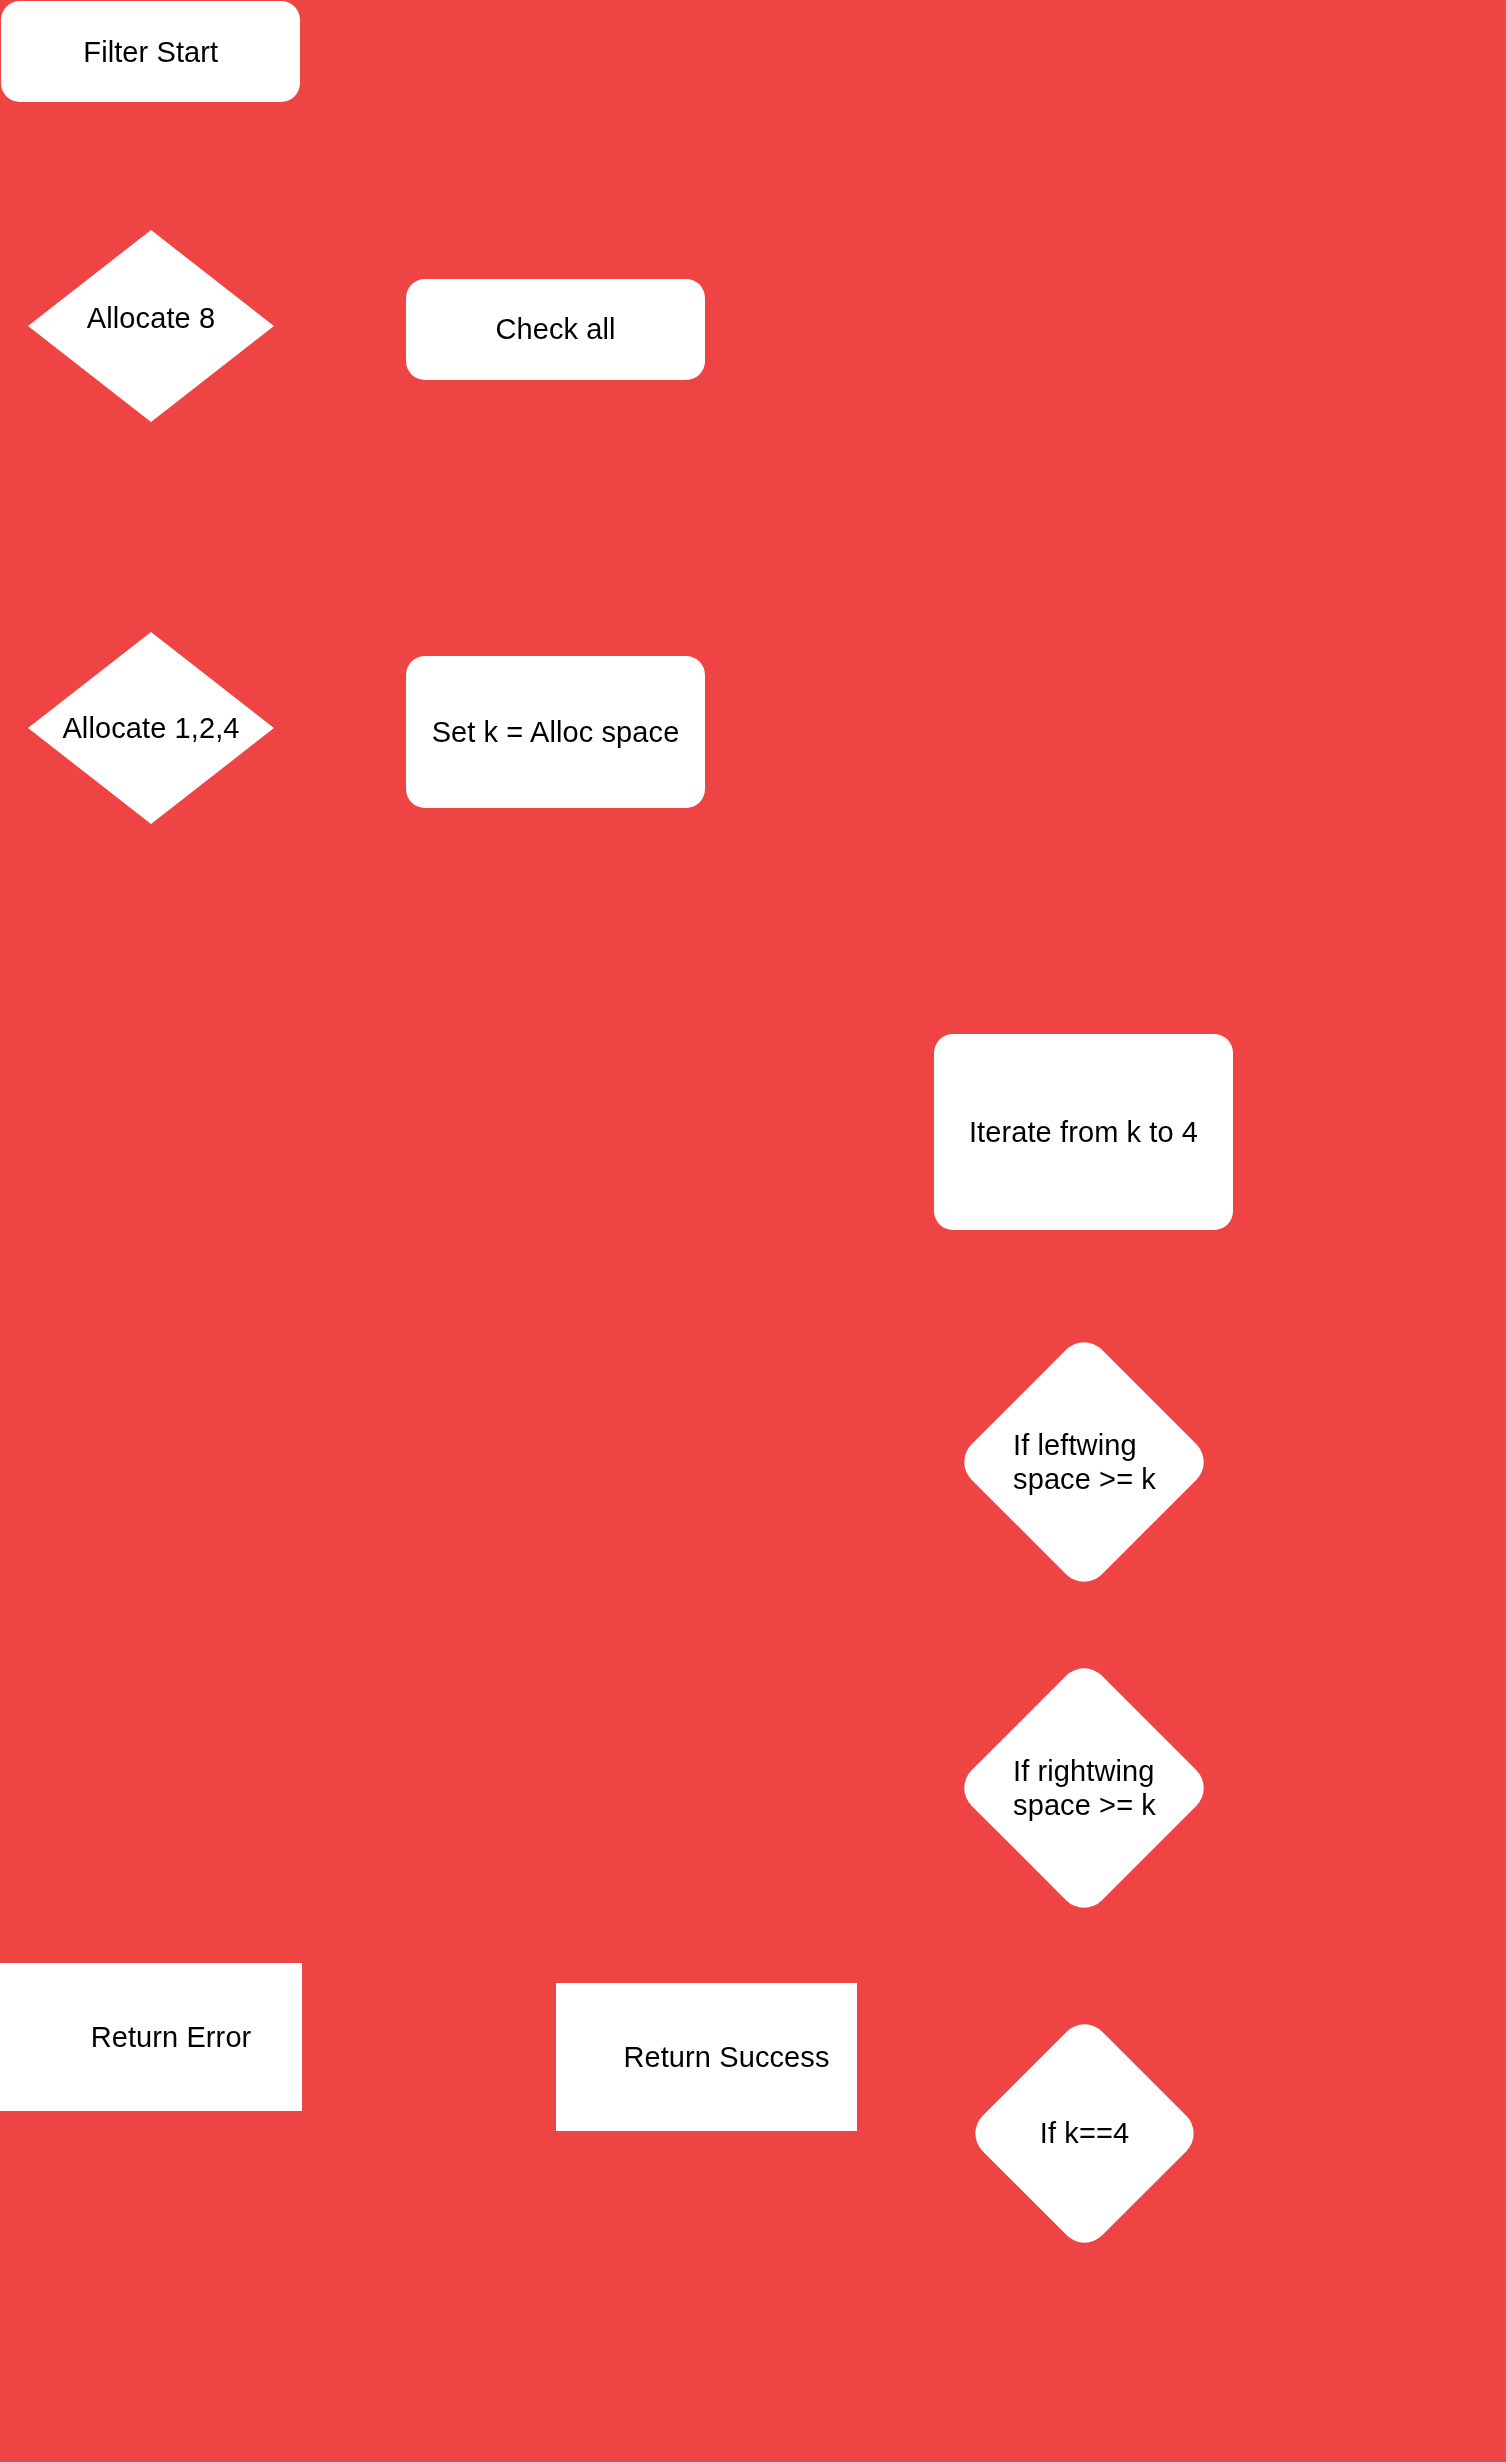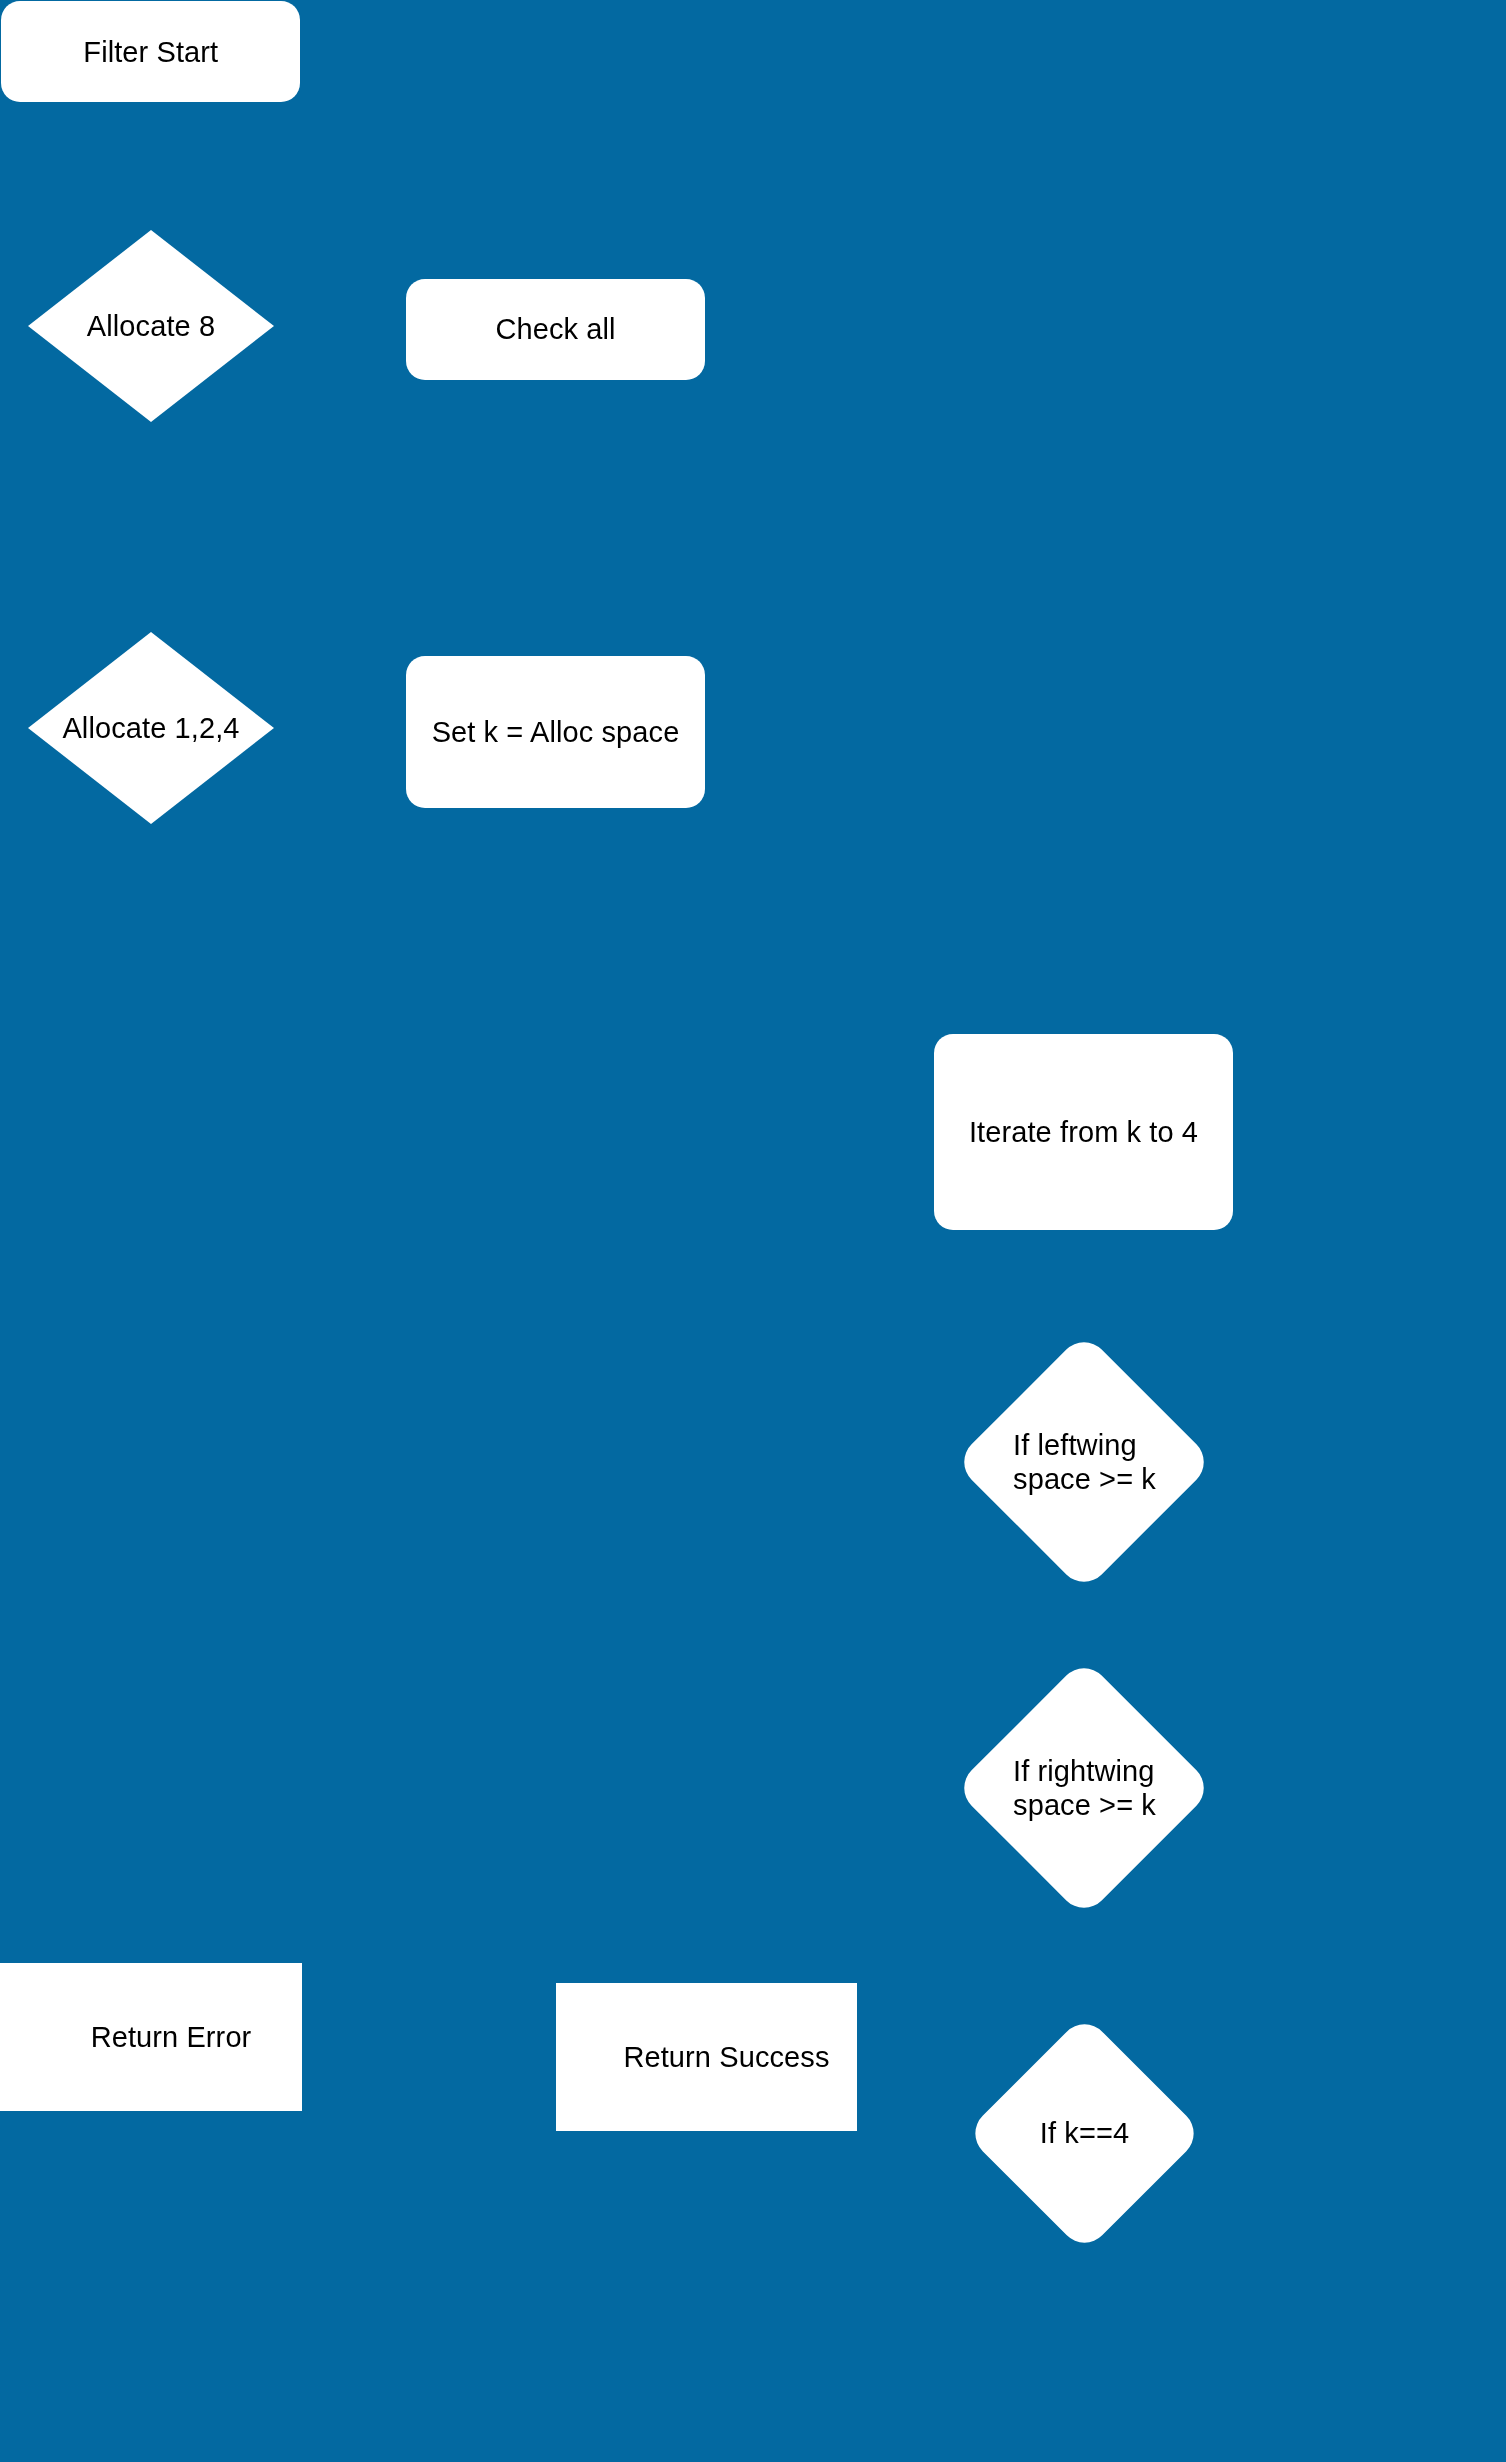--- a/index.html
+++ b/index.html
@@ -5,21 +5,21 @@
 <style>
   html, body {
     margin: 0;
     padding: 0;
     background: #000000;
   }
   #canvas {
     position: relative;
     width: 1507px;
     height: 2462px;
-    background: #0369a1;
+    background: #ef4444;
     overflow: hidden;
     font-family: "Liberation Sans", sans-serif;
   }
   .node {
     position: absolute;
     box-sizing: border-box;
     display: flex;
     align-items: center;
     justify-content: center;
     text-align: center;
@@ -69,21 +69,21 @@
 </head>
 <body>
 
 <div id="canvas">
 
   <div class="node shape-rounded" style="left:1.3px; top:1.3px; width:299px; height:101px;">
     <span class="label">Filter Start</span>
   </div>
 
   <div class="node shape-diamond" style="left:28px; top:230px; width:246px; height:192px;"></div>
-  <div class="overflow-label" style="left:28px; top:230px; width:246px; height:192px;">
+  <div class="overflow-label" style="left:28px; top:222px; width:246px; height:192px;">
     <span class="label">Allocate 8</span>
   </div>
 
   <div class="node shape-rounded" style="left:406px; top:279px; width:299px; height:101px;">
     <span class="label">Check all</span>
   </div>
 
   <div class="node shape-diamond" style="left:28px; top:632px; width:246px; height:192px;"></div>
   <div class="overflow-label" style="left:28px; top:632px; width:246px; height:192px;">
     <span class="label">Allocate 1,2,4</span>

